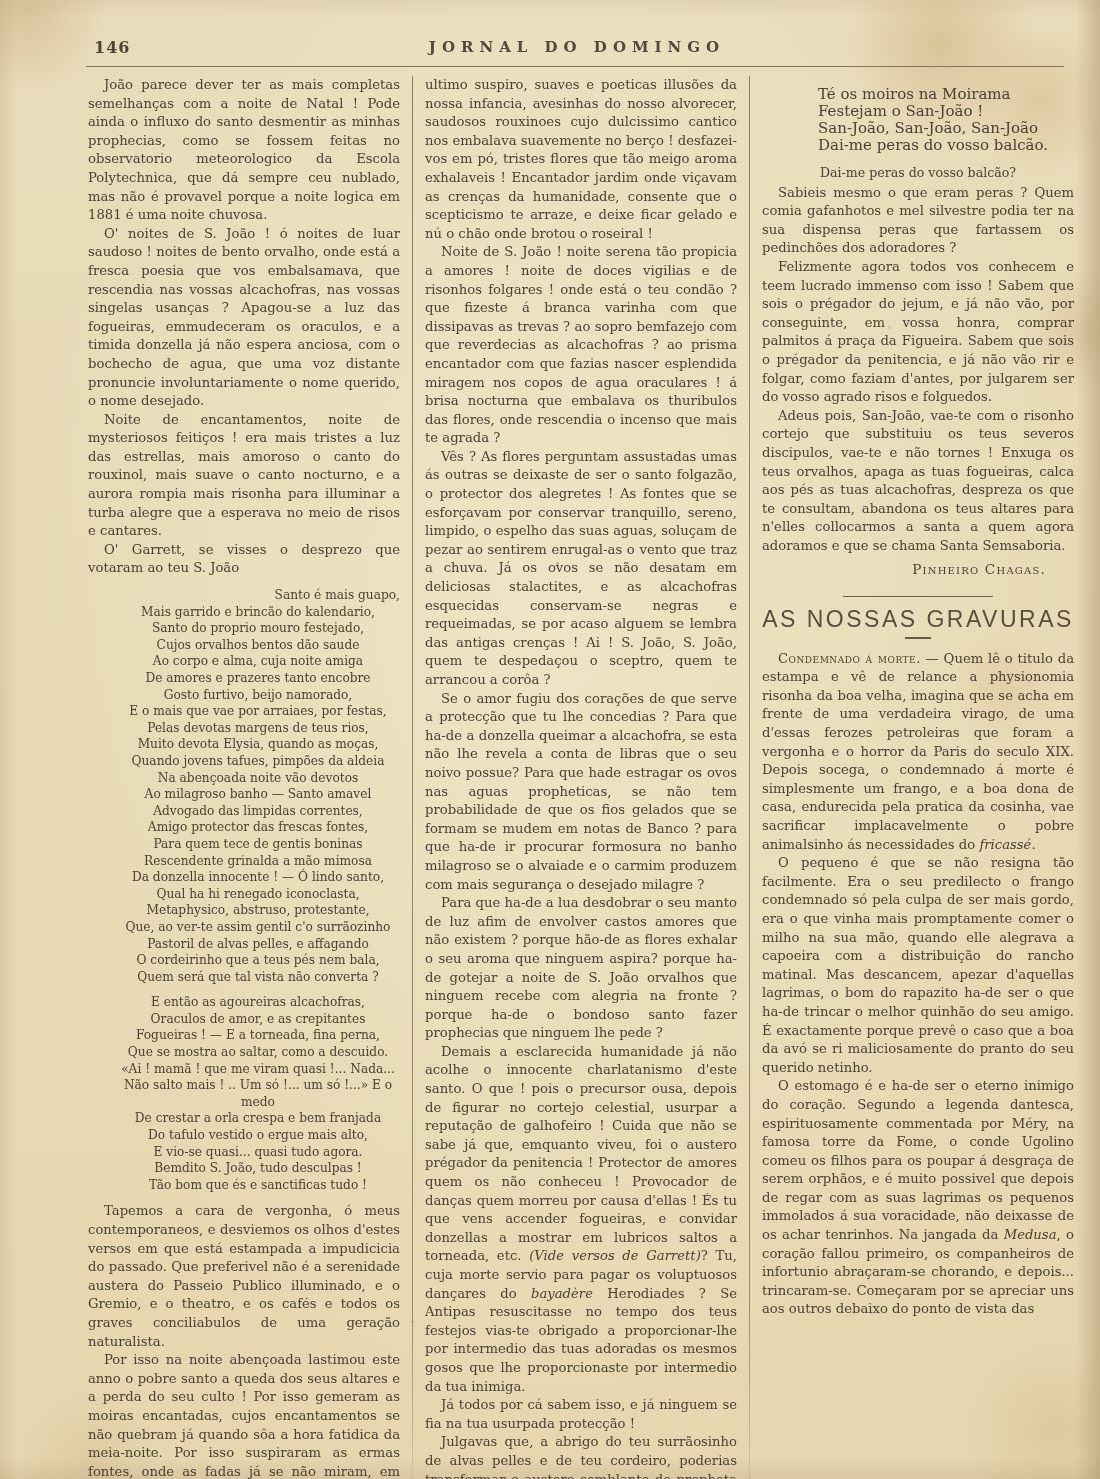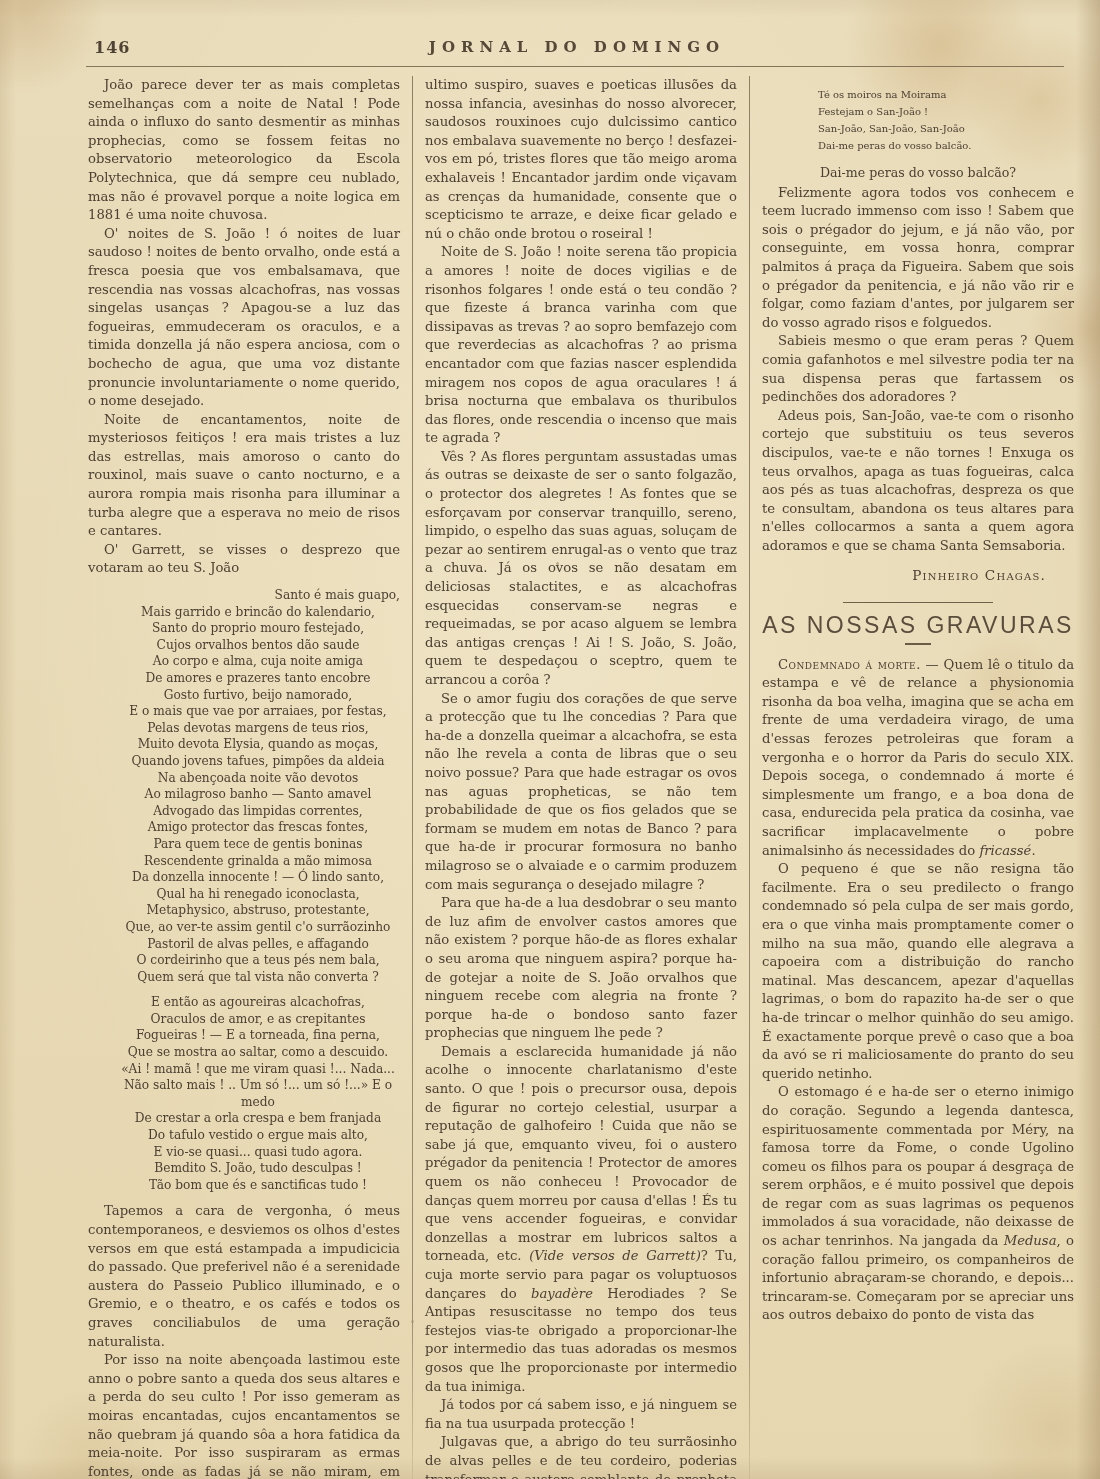--- a/index.html
+++ b/index.html
@@ -35,23 +35,23 @@
   .masthead{text-align:center;font-size:15px;font-weight:bold;letter-spacing:6px;color:#554838;}
   .headrule{position:absolute;top:66px;left:86px;width:978px;border-top:1.6px solid #84745a;}
   .cols{position:absolute;top:76px;left:88px;display:flex;align-items:stretch;}
   .col{width:312px;font-size:13.2px;line-height:18.6px;text-align:justify;}
   .divider{width:1px;margin:0 12px;background:linear-gradient(to bottom,#8f7e62 0%,#9a8a6d 85%,rgba(154,138,109,0) 100%);}
   p{margin:0;text-indent:16px;}
   p.noindent{text-indent:0;}
   .poem-lead{margin:9px 0 0 118px;font-size:12.2px;line-height:16.6px;text-align:right;text-indent:0;}
   .poem{font-size:12.2px;line-height:16.6px;margin:0 0 9px 28px;text-align:center;white-space:pre-line;text-indent:0;}
   .poem.stanza2{margin-top:9px;}
-  .verse{font-size:10px;line-height:17px;margin:10px 0 10px 56px;text-align:left;white-space:pre-line;text-indent:0;}
+  .verse{font-size:15px;line-height:17px;margin:10px 0 10px 56px;text-align:left;white-space:pre-line;text-indent:0;}
   .verse-center{font-size:12.6px;margin:1px 0;text-align:center;text-indent:0;}
-  .signature{margin-top:11px;padding-right:28px;text-align:right;font-variant:small-caps;letter-spacing:1.2px;font-size:13.6px;}
+  .signature{margin-top:5px;padding-right:28px;text-align:right;font-variant:small-caps;letter-spacing:1.2px;font-size:13.6px;}
   .rule-div{width:150px;border-top:1.4px solid #6f6049;margin:17px auto 13px;}
   .section-title{font-family:"Liberation Sans", sans-serif;font-weight:400;font-size:23px;letter-spacing:2.5px;color:#5a4d3d;text-align:center;margin:2px 0 0;text-indent:0;}
   .title-dash{width:26px;border-top:2px solid #6b5c48;margin:8px auto 11px;}
   .sc{font-variant:small-caps;letter-spacing:.5px;}
   .it{font-style:italic;}
 </style>
 </head>
 <body>
 
 <div class="page">
@@ -124,22 +124,22 @@
     </div>
 
     <div class="divider"></div>
 
     <div class="col">
       <div class="verse">Té os moiros na Moirama
 Festejam o San-João !
 San-João, San-João, San-João
 Dai-me peras do vosso balcão.</div>
       <div class="verse-center">Dai-me peras do vosso balcão?</div>
+      <p>Sabieis mesmo o que eram peras ? Quem comia gafanhotos e mel silvestre podia ter na sua dispensa peras que fartassem os pedinchões dos adoradores ?</p>
       <p>Felizmente agora todos vos conhecem e teem lucrado immenso com isso ! Sabem que sois o prégador do jejum, e já não vão, por conseguinte, em vossa honra, comprar palmitos á praça da Figueira. Sabem que sois o prégador da penitencia, e já não vão rir e folgar, como faziam d'antes, por julgarem ser do vosso agrado risos e folguedos.</p>
-      <p>Sabieis mesmo o que eram peras ? Quem comia gafanhotos e mel silvestre podia ter na sua dispensa peras que fartassem os pedinchões dos adoradores ?</p>
       <p>Adeus pois, San-João, vae-te com o risonho cortejo que substituiu os teus severos discipulos, vae-te e não tornes ! Enxuga os teus orvalhos, apaga as tuas fogueiras, calca aos pés as tuas alcachofras, despreza os que te consultam, abandona os teus altares para n'elles collocarmos a santa a quem agora adoramos e que se chama Santa Semsaboria.</p>
       <div class="signature">Pinheiro Chagas.</div>
       <div class="rule-div"></div>
       <div class="section-title">AS NOSSAS GRAVURAS</div>
       <div class="title-dash"></div>
       <p><span class="sc">Condemnado á morte.</span><span> — Quem lê o titulo da estampa e vê de relance a physionomia risonha da boa velha, imagina que se acha em frente de uma verdadeira virago, de uma d'essas ferozes petroleiras que foram a vergonha e o horror da Paris do seculo XIX. Depois socega, o condemnado á morte é simplesmente um frango, e a boa dona de casa, endurecida pela pratica da cosinha, vae sacrificar implacavelmente o pobre animalsinho ás necessidades do </span><span class="it">fricassé</span><span>.</span></p>
       <p>O pequeno é que se não resigna tão facilmente. Era o seu predilecto o frango condemnado só pela culpa de ser mais gordo, era o que vinha mais promptamente comer o milho na sua mão, quando elle alegrava a capoeira com a distribuição do rancho matinal. Mas descancem, apezar d'aquellas lagrimas, o bom do rapazito ha-de ser o que ha-de trincar o melhor quinhão do seu amigo. É exactamente porque prevê o caso que a boa da avó se ri maliciosamente do pranto do seu querido netinho.</p>
       <p><span>O estomago é e ha-de ser o eterno inimigo do coração. Segundo a legenda dantesca, espirituosamente commentada por Méry, na famosa torre da Fome, o conde Ugolino comeu os filhos para os poupar á desgraça de serem orphãos, e é muito possivel que depois de regar com as suas lagrimas os pequenos immolados á sua voracidade, não deixasse de os achar tenrinhos. Na jangada da </span><span class="it">Medusa</span><span>, o coração fallou primeiro, os companheiros de infortunio abraçaram-se chorando, e depois... trincaram-se. Começaram por se apreciar uns aos outros debaixo do ponto de vista das</span></p>
     </div>
 

